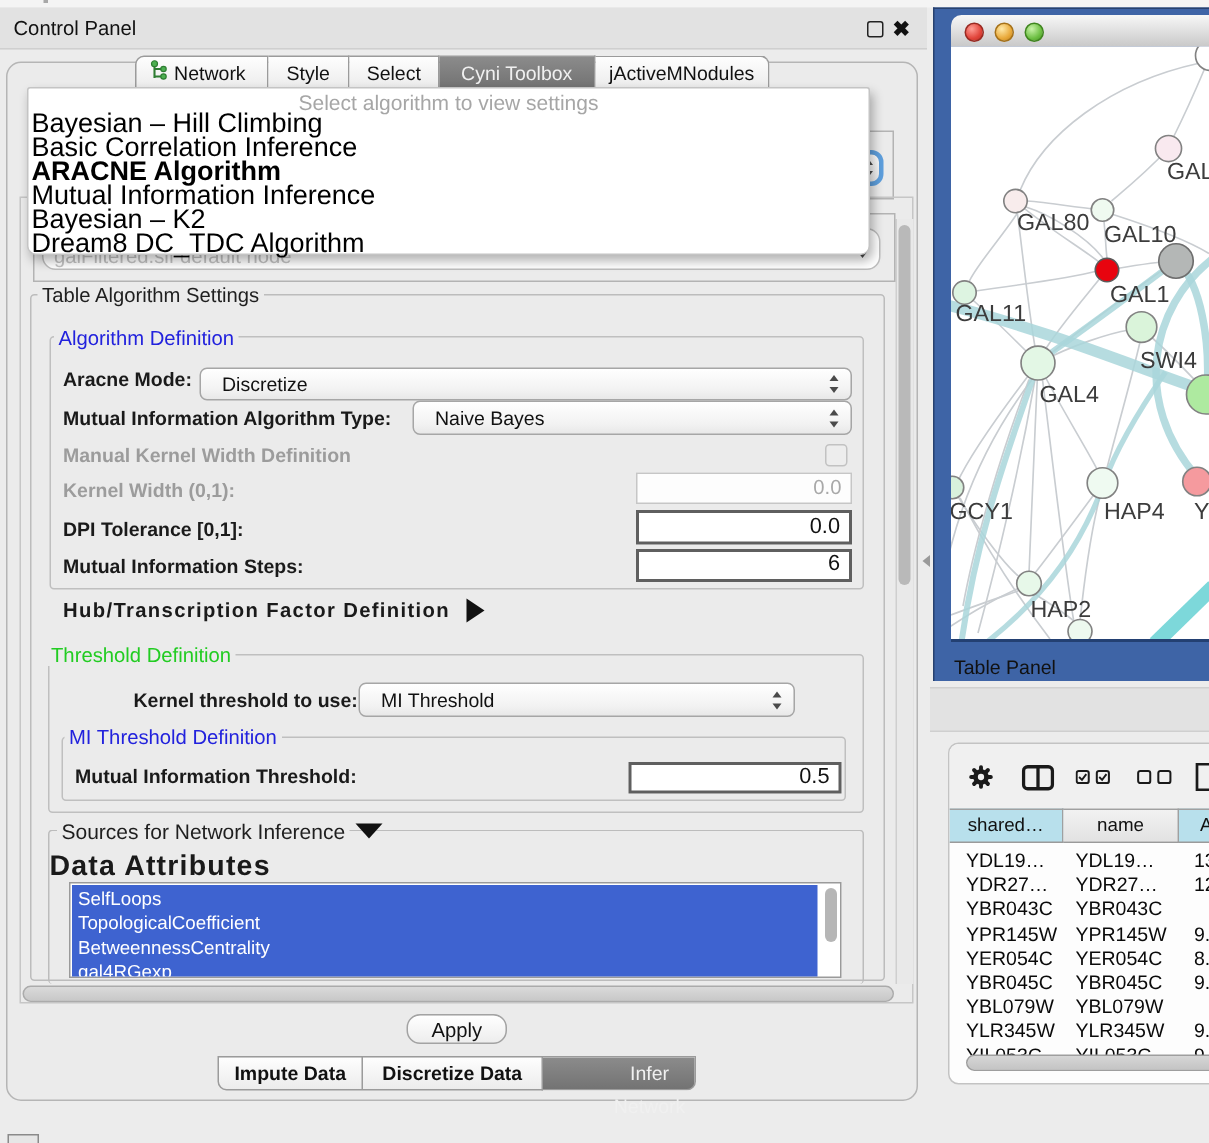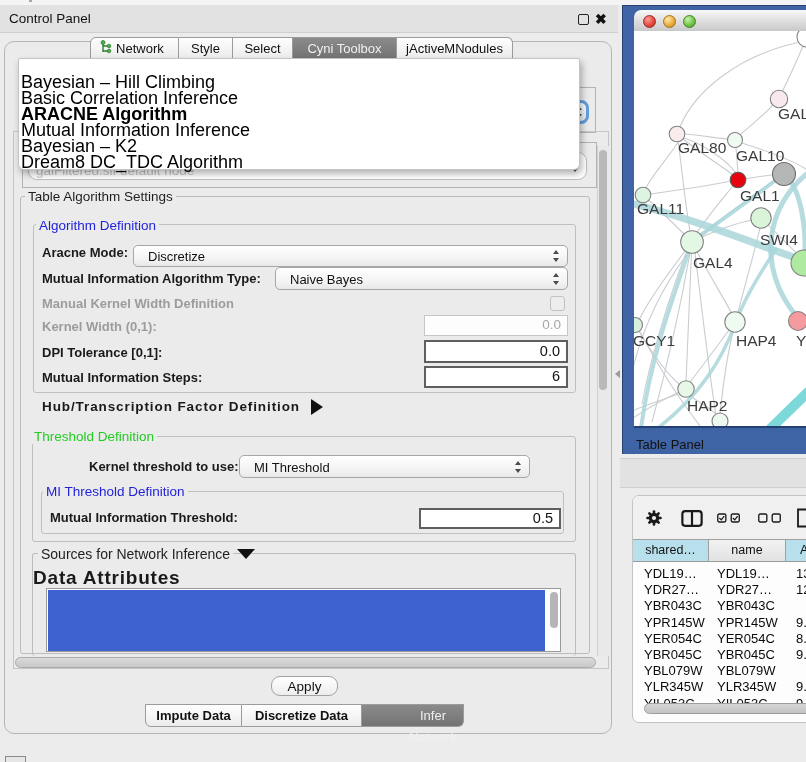--- a/index.html
+++ b/index.html
@@ -108,20 +108,21 @@
 <div class="lab" style="left:50px;top:510px;">Mutual Information Threshold:</div>
 <div class="field" style="left:419px;top:508px;width:142px;height:21px;line-height:16px;border:2px solid #5f5f5f;font-size:14.5px;">0.5</div>
 
 <div class="abs" style="left:32px;top:553px;width:542px;height:102px;border:1px solid #bcbcbc;border-radius:3px;border-bottom:none;"></div>
 <div class="glab" style="left:38px;top:546px;font-size:14px;">Sources for Network Inference</div>
 <div class="abs" style="left:237px;top:549px;width:0;height:0;border-left:9px solid transparent;border-right:9px solid transparent;border-top:10px solid #111;"></div>
 <div class="lab" style="left:33px;top:567px;font-size:19px;letter-spacing:0.8px;">Data Attributes</div>
 
 <div class="abs" style="left:46px;top:588px;width:515px;height:64px;border:1px solid #9a9a9a;background:#fff;box-sizing:border-box;overflow:hidden;">
   <div style="position:absolute;left:1px;top:1px;width:497px;height:66px;background:#3e63d0;"></div>
+  <div style="position:absolute;left:5px;top:2px;font-size:12.5px;color:#fff;line-height:16.3px;">SelfLoops<br>TopologicalCoefficient<br>BetweennessCentrality<br>gal4RGexp</div>
   <div style="position:absolute;left:503px;top:3px;width:8px;height:36px;background:#b6b6b6;border-radius:4px;"></div>
 </div>
 
 <div class="abs" style="left:271px;top:676px;width:67px;height:20px;border:1px solid #a3a3a3;border-radius:9px;background:linear-gradient(#ffffff,#ededed);text-align:center;line-height:19px;font-size:13.5px;color:#111;box-sizing:border-box;">Apply</div>
 
 <div class="tab" style="left:145px;top:704px;width:97px;height:23px;line-height:22px;border-radius:0 0 0 6px;font-weight:bold;">Impute Data</div>
 <div class="tab" style="left:242px;top:704px;width:120px;height:23px;line-height:22px;border-left:none;font-weight:bold;">Discretize Data</div>
 <div class="tab seltab" style="left:362px;top:704px;width:102px;height:23px;line-height:22px;border-left:none;border-radius:0 0 6px 0;padding-left:41px;">Infer Network</div>
 
 <div class="abs" style="left:5px;top:756px;width:19px;height:10px;border:1.5px solid #8a8a8a;background:#e6e6e6;"></div>
@@ -259,14 +260,15 @@
     </div>
 
   <div style="position:absolute;left:11px;top:70px;font-size:13px;color:#0a0a0a;line-height:16.2px;">YDL19…<br>YDR27…<br>YBR043C<br>YPR145W<br>YER054C<br>YBR045C<br>YBL079W<br>YLR345W<br>YIL053C</div>
   <div style="position:absolute;left:84px;top:70px;font-size:13px;color:#0a0a0a;line-height:16.2px;">YDL19…<br>YDR27…<br>YBR043C<br>YPR145W<br>YER054C<br>YBR045C<br>YBL079W<br>YLR345W<br>YIL053C</div>
   <div style="position:absolute;left:163px;top:70px;font-size:13px;color:#0a0a0a;line-height:16.2px;">13<br>12<br>&nbsp;<br>9.<br>8.<br>9.<br>&nbsp;<br>9.<br>9.</div>
 
   <div style="position:absolute;left:11px;top:207px;width:175px;height:11px;background:linear-gradient(#d6d6d6,#c4c4c4);border:1px solid #9e9e9e;border-radius:6px;box-sizing:border-box;"></div>
 </div>
 
 <div class="abs" style="left:18px;top:58px;width:562px;height:112px;background:#fff;border:1px solid #c4c4c4;border-radius:2px 2px 6px 6px;box-shadow:2px 4px 7px rgba(0,0,0,0.30);box-sizing:border-box;z-index:50;">
+  <div style="position:absolute;left:0;top:1px;width:100%;text-align:center;font-size:14px;color:#a6a6a6;">Select algorithm to view settings</div>
   <div style="position:absolute;left:2px;top:16px;font-size:18px;color:#000000;line-height:15.95px;">Bayesian – Hill Climbing<br>Basic Correlation Inference<br><b>ARACNE Algorithm</b><br>Mutual Information Inference<br>Bayesian – K2<br>Dream8 DC_TDC Algorithm</div>
 </div>
 
 </body></html>

